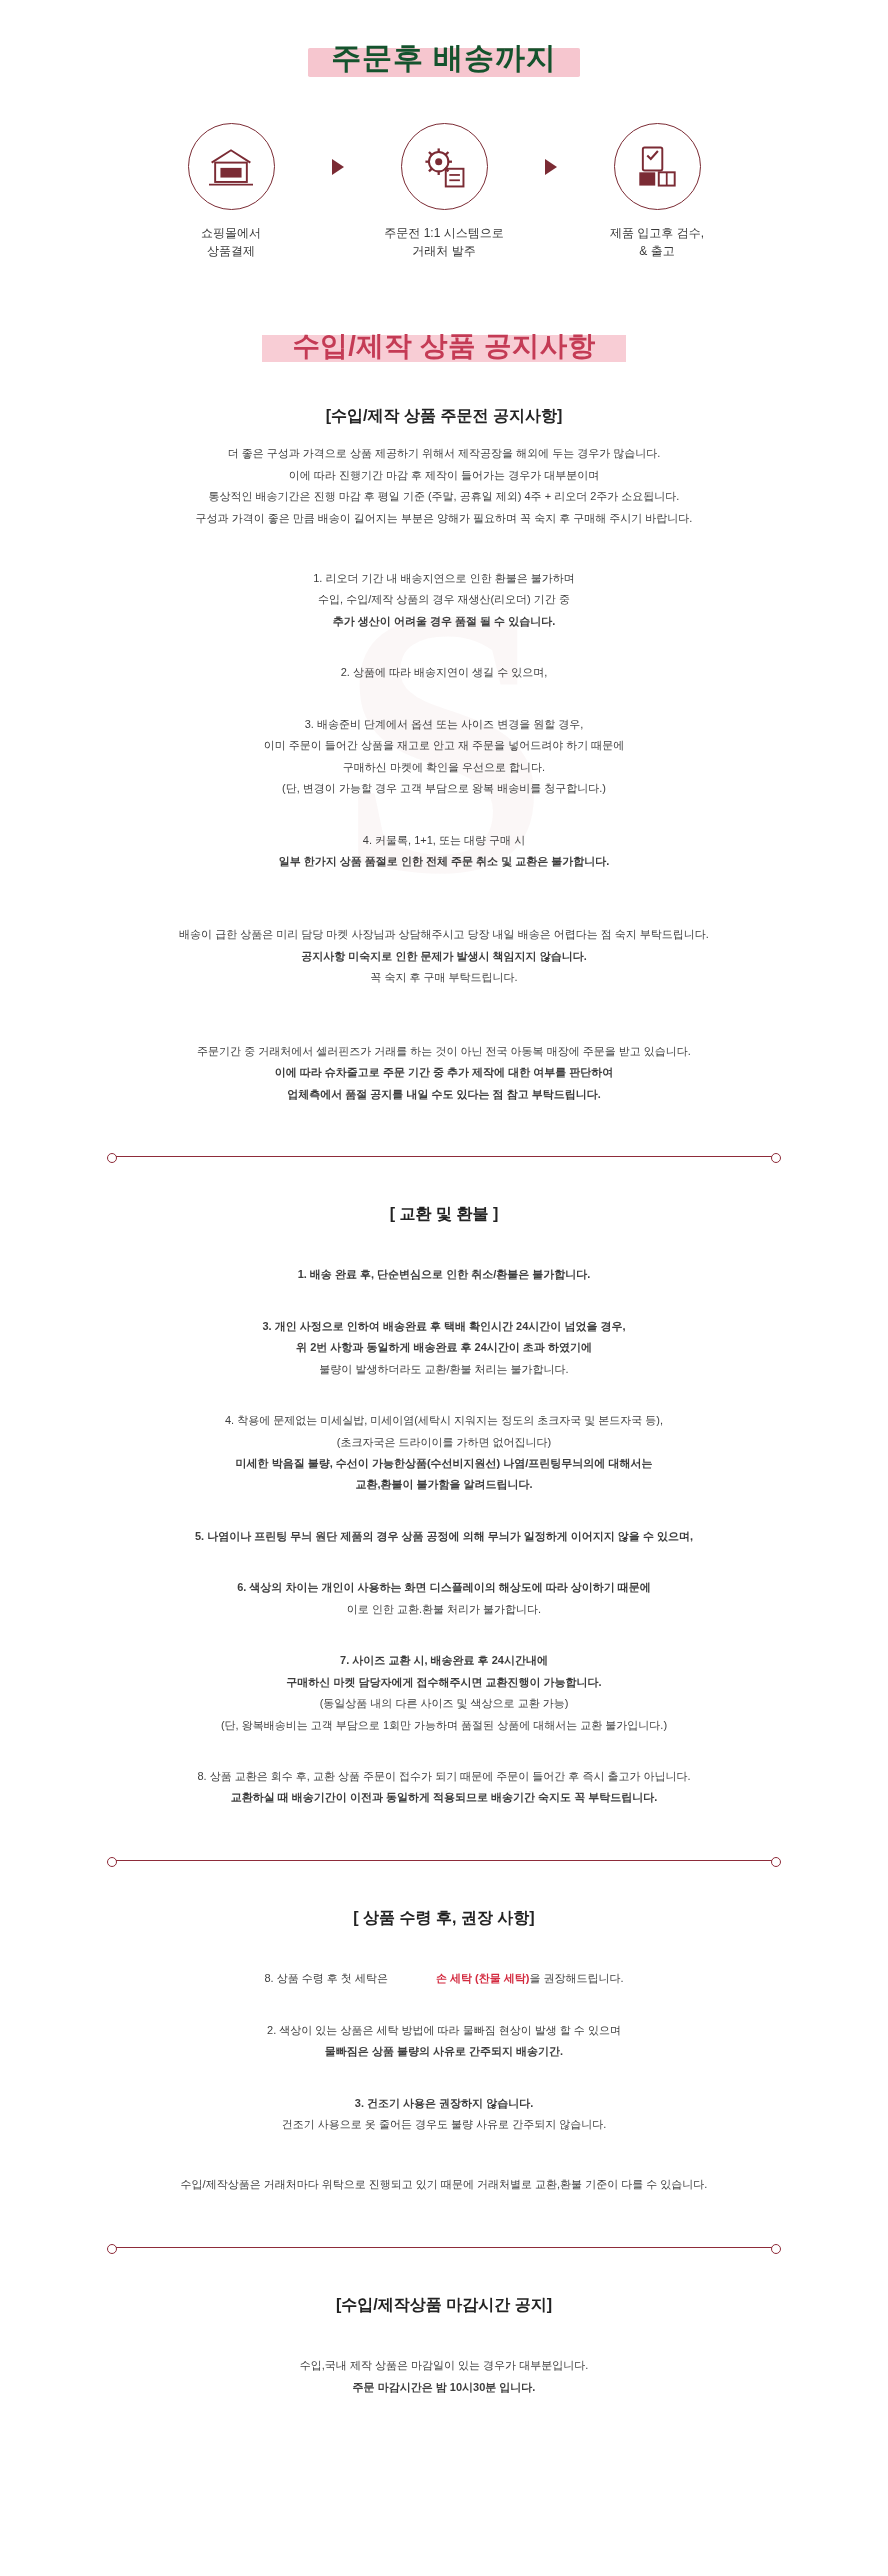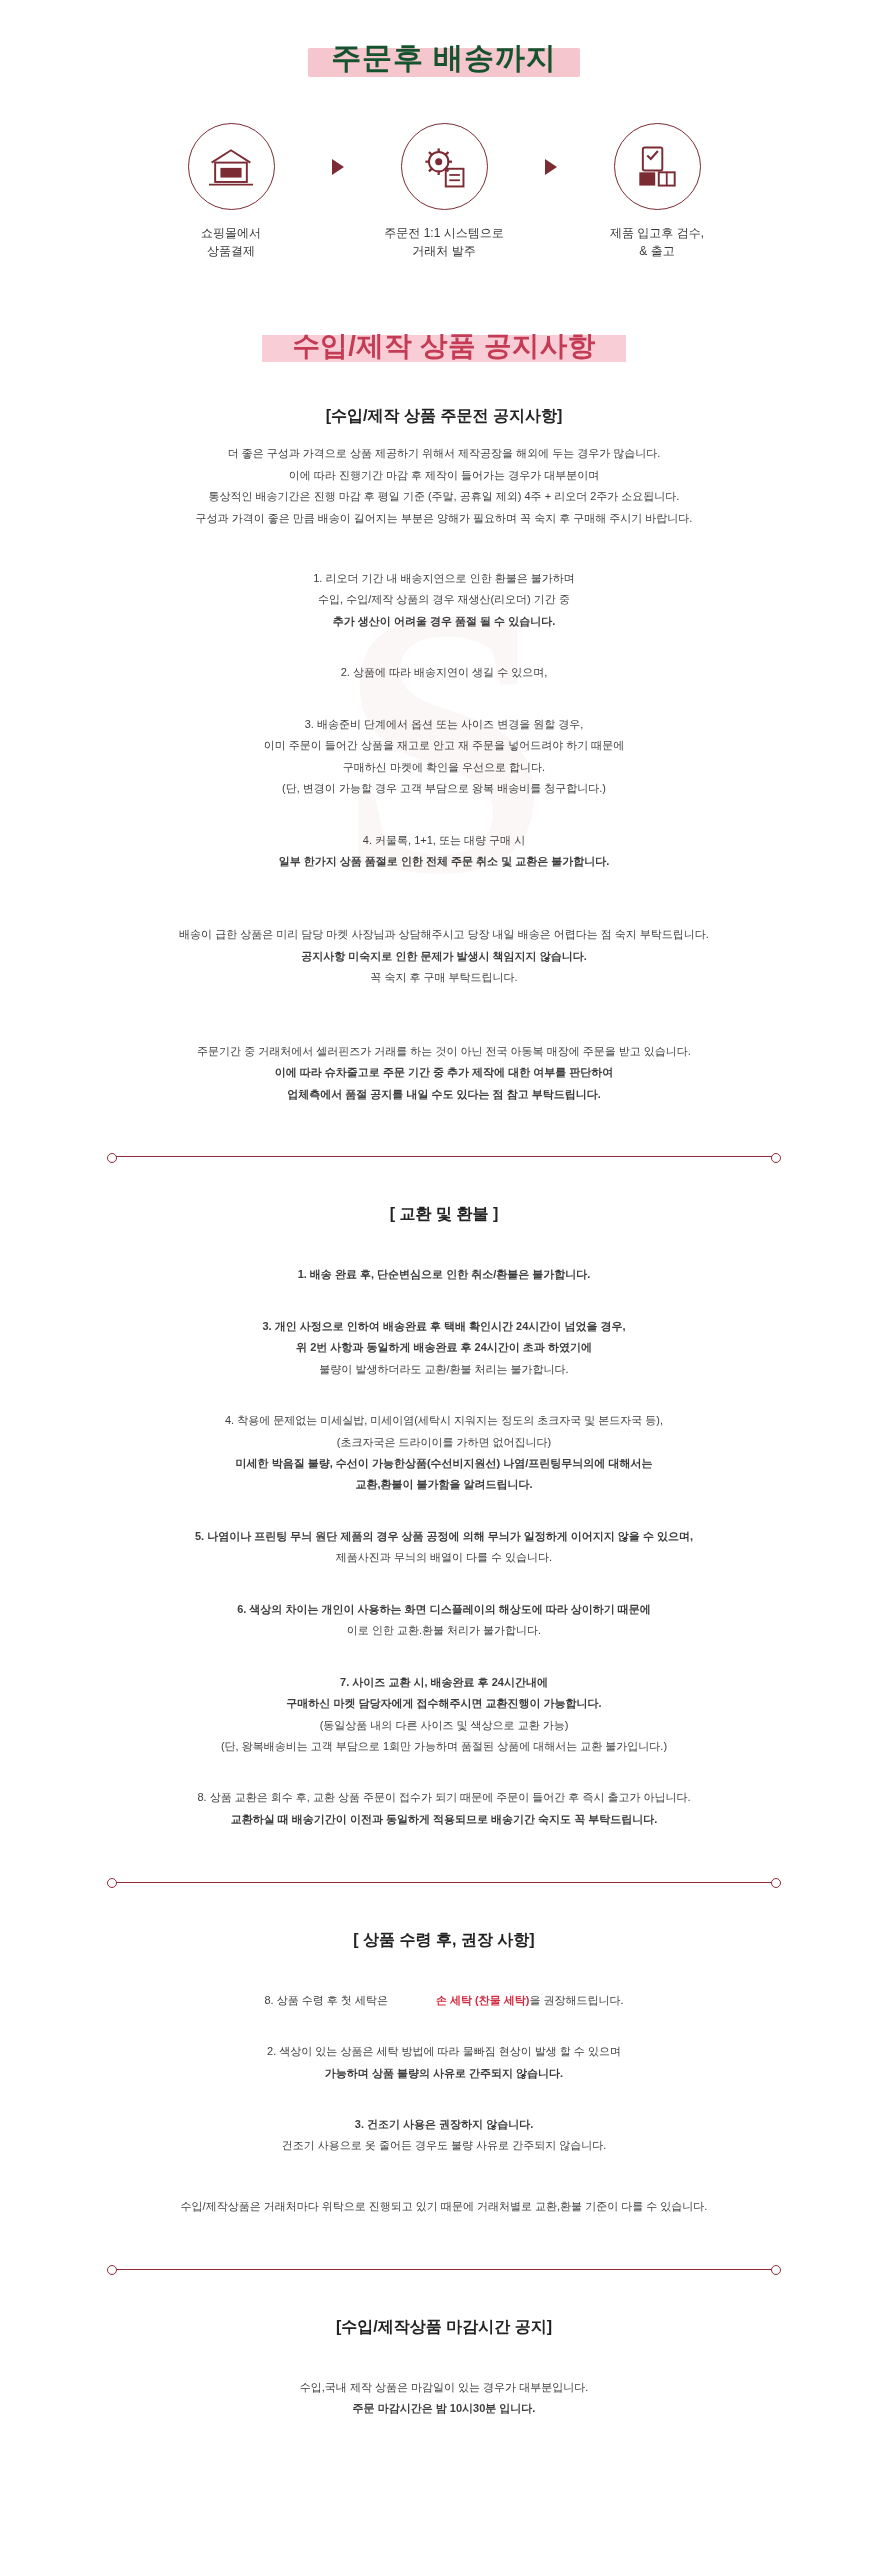--- a/index.html
+++ b/index.html
@@ -341,21 +341,20 @@
 
     <div class="block">
       <p>4. 착용에 문제없는 미세실밥, 미세이염(세탁시 지워지는 정도의 초크자국 및 본드자국 등),
 (초크자국은 드라이이를 가하면 없어집니다)</p>
       <p class="red" style="margin-top:0">미세한 박음질 불량, 수선이 가능한상품(수선비지원선) 나염/프린팅무늬의에 대해서는
 교환,환불이 불가함을 알려드립니다.</p>
     </div>
 
     <div class="block">
       <p class="red">5. 나염이나 프린팅 무늬 원단 제품의 경우 상품 공정에 의해 무늬가 일정하게 이어지지 않을 수 있으며,</p>
-      <p style="margin-top:0">제품사진과 무늬의 배열이 다를 수 있습니다.</p>
     </div>
 
     <div class="block">
       <p class="red">6. 색상의 차이는 개인이 사용하는 화면 디스플레이의 해상도에 따라 상이하기 때문에</p>
       <p style="margin-top:0">이로 인한 교환.환불 처리가 불가합니다.</p>
     </div>
 
     <div class="block">
       <p class="red">7. 사이즈 교환 시, 배송완료 후 24시간내에
 구매하신 마켓 담당자에게 접수해주시면 교환진행이 가능합니다.</p>
@@ -377,21 +376,21 @@
     <div class="block">
       <h3>[ 상품 수령 후, 권장 사항]</h3>
     </div>
 
     <div class="block gap-lg">
       <p><span>8. 상품 수령 후 첫 세탁은 </span><span class="red">손 세탁 (찬물 세탁)</span><span>을 권장해드립니다.</span></p>
     </div>
 
     <div class="block">
       <p>2. 색상이 있는 상품은 세탁 방법에 따라 물빠짐 현상이 발생 할 수 있으며</p>
-      <p class="red" style="margin-top:0">가능하며 상품 불량의 사유로 간주되지 않습니다.</p>
+      <p class="red" style="margin-top:0">물빠짐은 상품 불량의 사유로 간주되지 배송기간.</p>
     </div>
 
     <div class="block">
       <p class="red">3. 건조기 사용은 권장하지 않습니다.</p>
       <p style="margin-top:0">건조기 사용으로 옷 줄어든 경우도 불량 사유로 간주되지 않습니다.</p>
     </div>
 
     <div class="block gap-lg">
       <p>수입/제작상품은 거래처마다 위탁으로 진행되고 있기 때문에 거래처별로 교환,환불 기준이 다를 수 있습니다.</p>
     </div>

